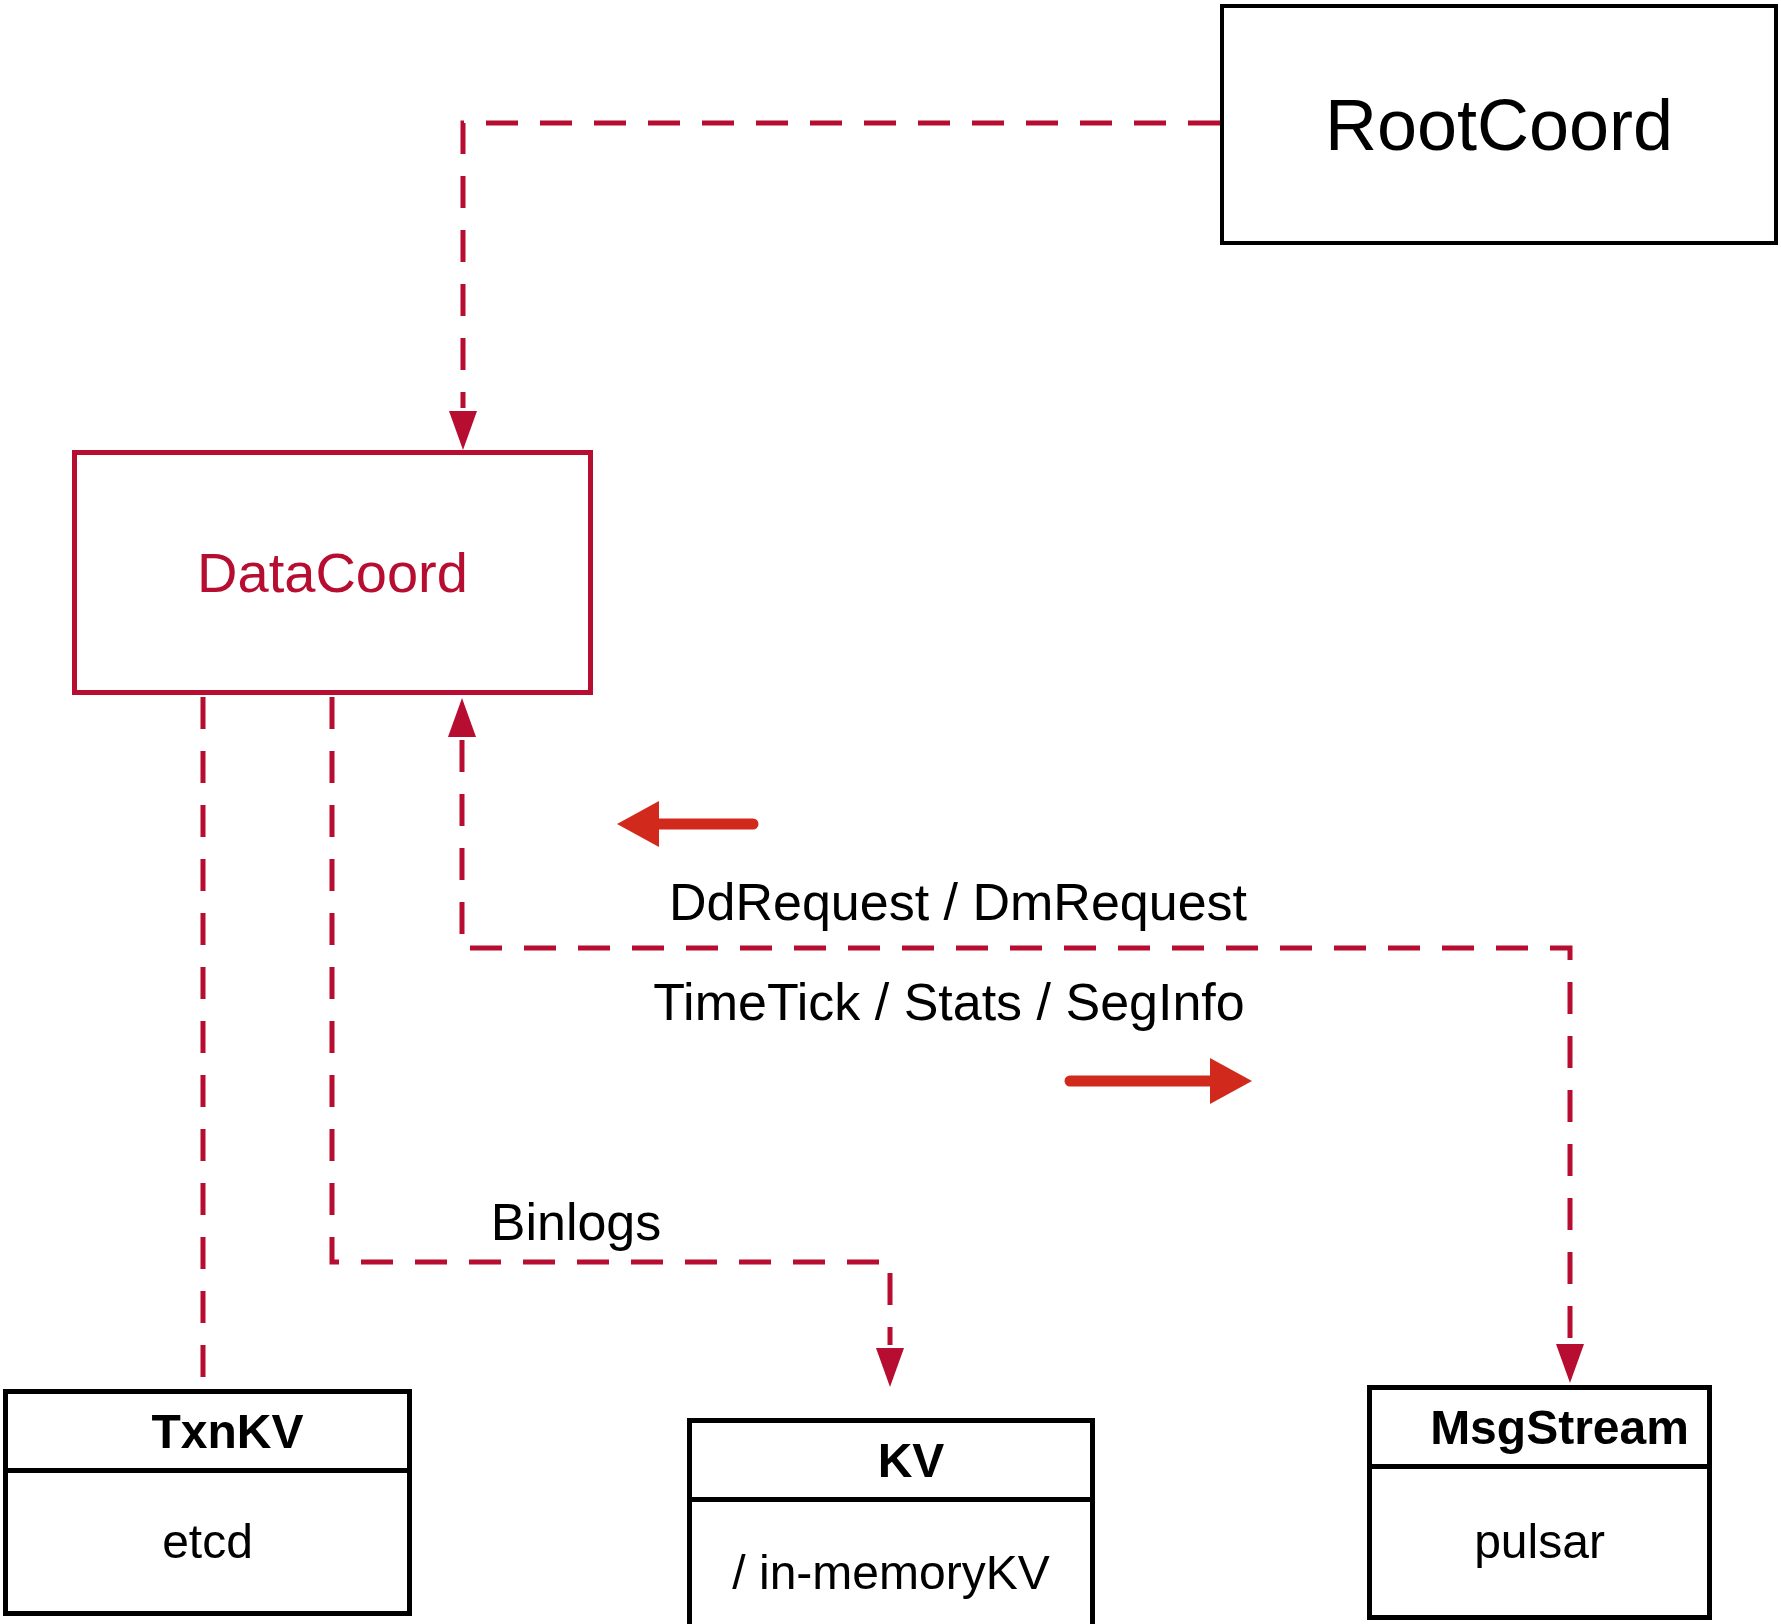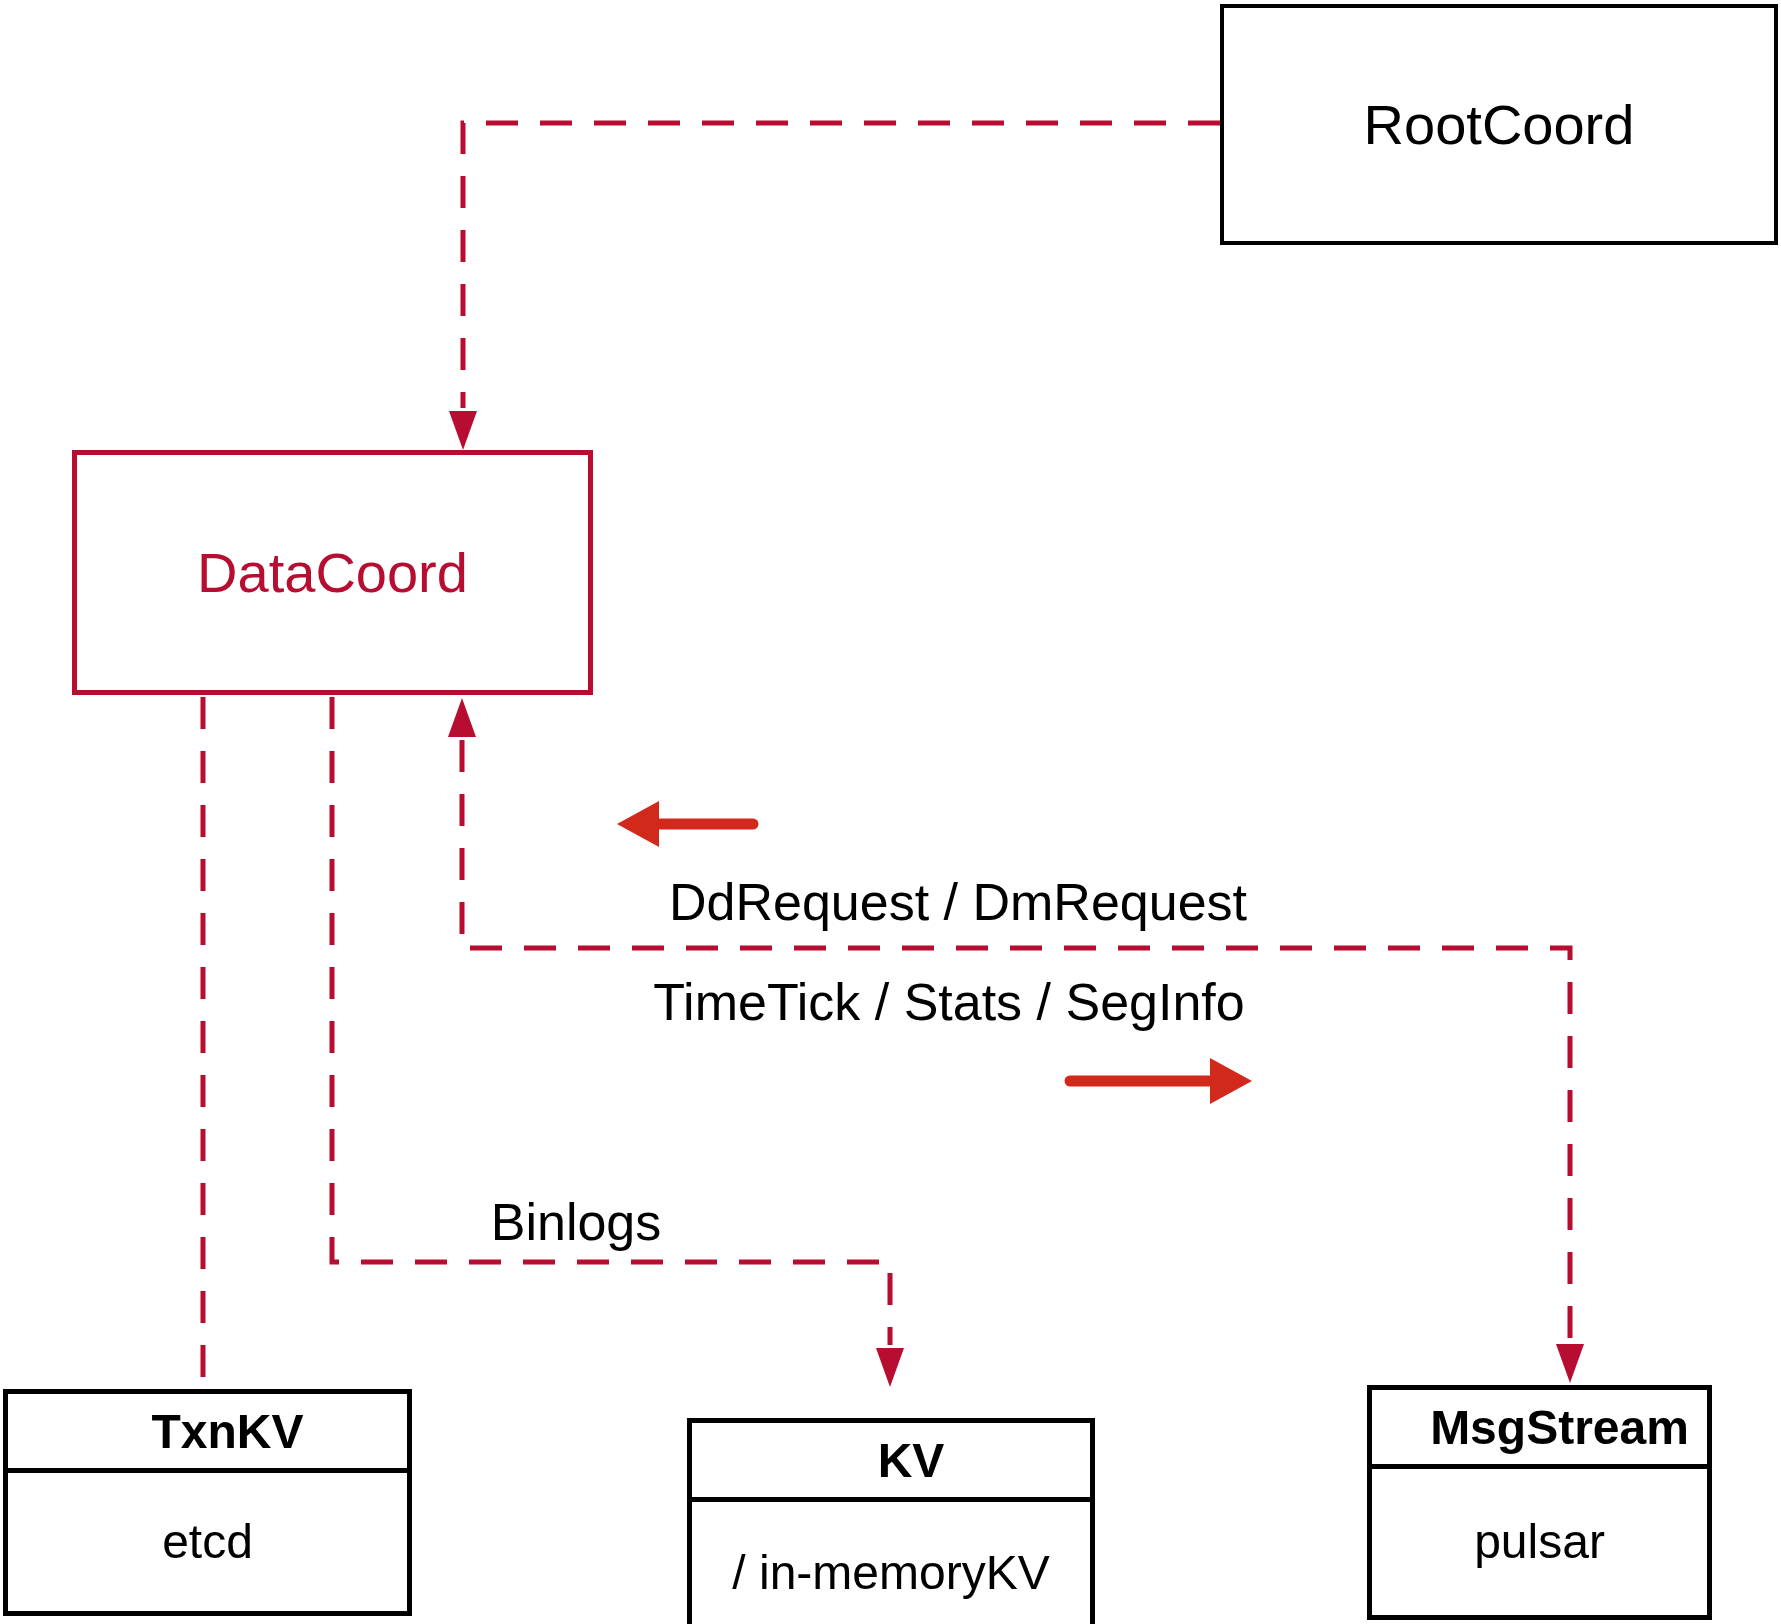--- a/index.html
+++ b/index.html
@@ -11,21 +11,21 @@
     overflow:hidden;
   }
   .connector-layer{position:absolute;left:0;top:0;width:1781px;height:1624px;}
   .node{
     position:absolute;
     background:#ffffff;
     box-sizing:border-box;
     display:flex;align-items:center;justify-content:center;
     color:#000000;
   }
-  .node-plain{border:4px solid #000000;font-size:56px;}
+  .node-plain{border:4px solid #000000;font-size:72px;}
   .node-root{left:1220px;top:4px;width:558px;height:241px;}
   .node-data{
     left:72px;top:450px;width:521px;height:245px;
     border:5px solid #b70d30;color:#b70d30;font-size:56px;
   }
   .node-table{
     border:5px solid #000000;
     flex-direction:column;align-items:stretch;justify-content:flex-start;
     display:flex;font-size:48px;
   }

